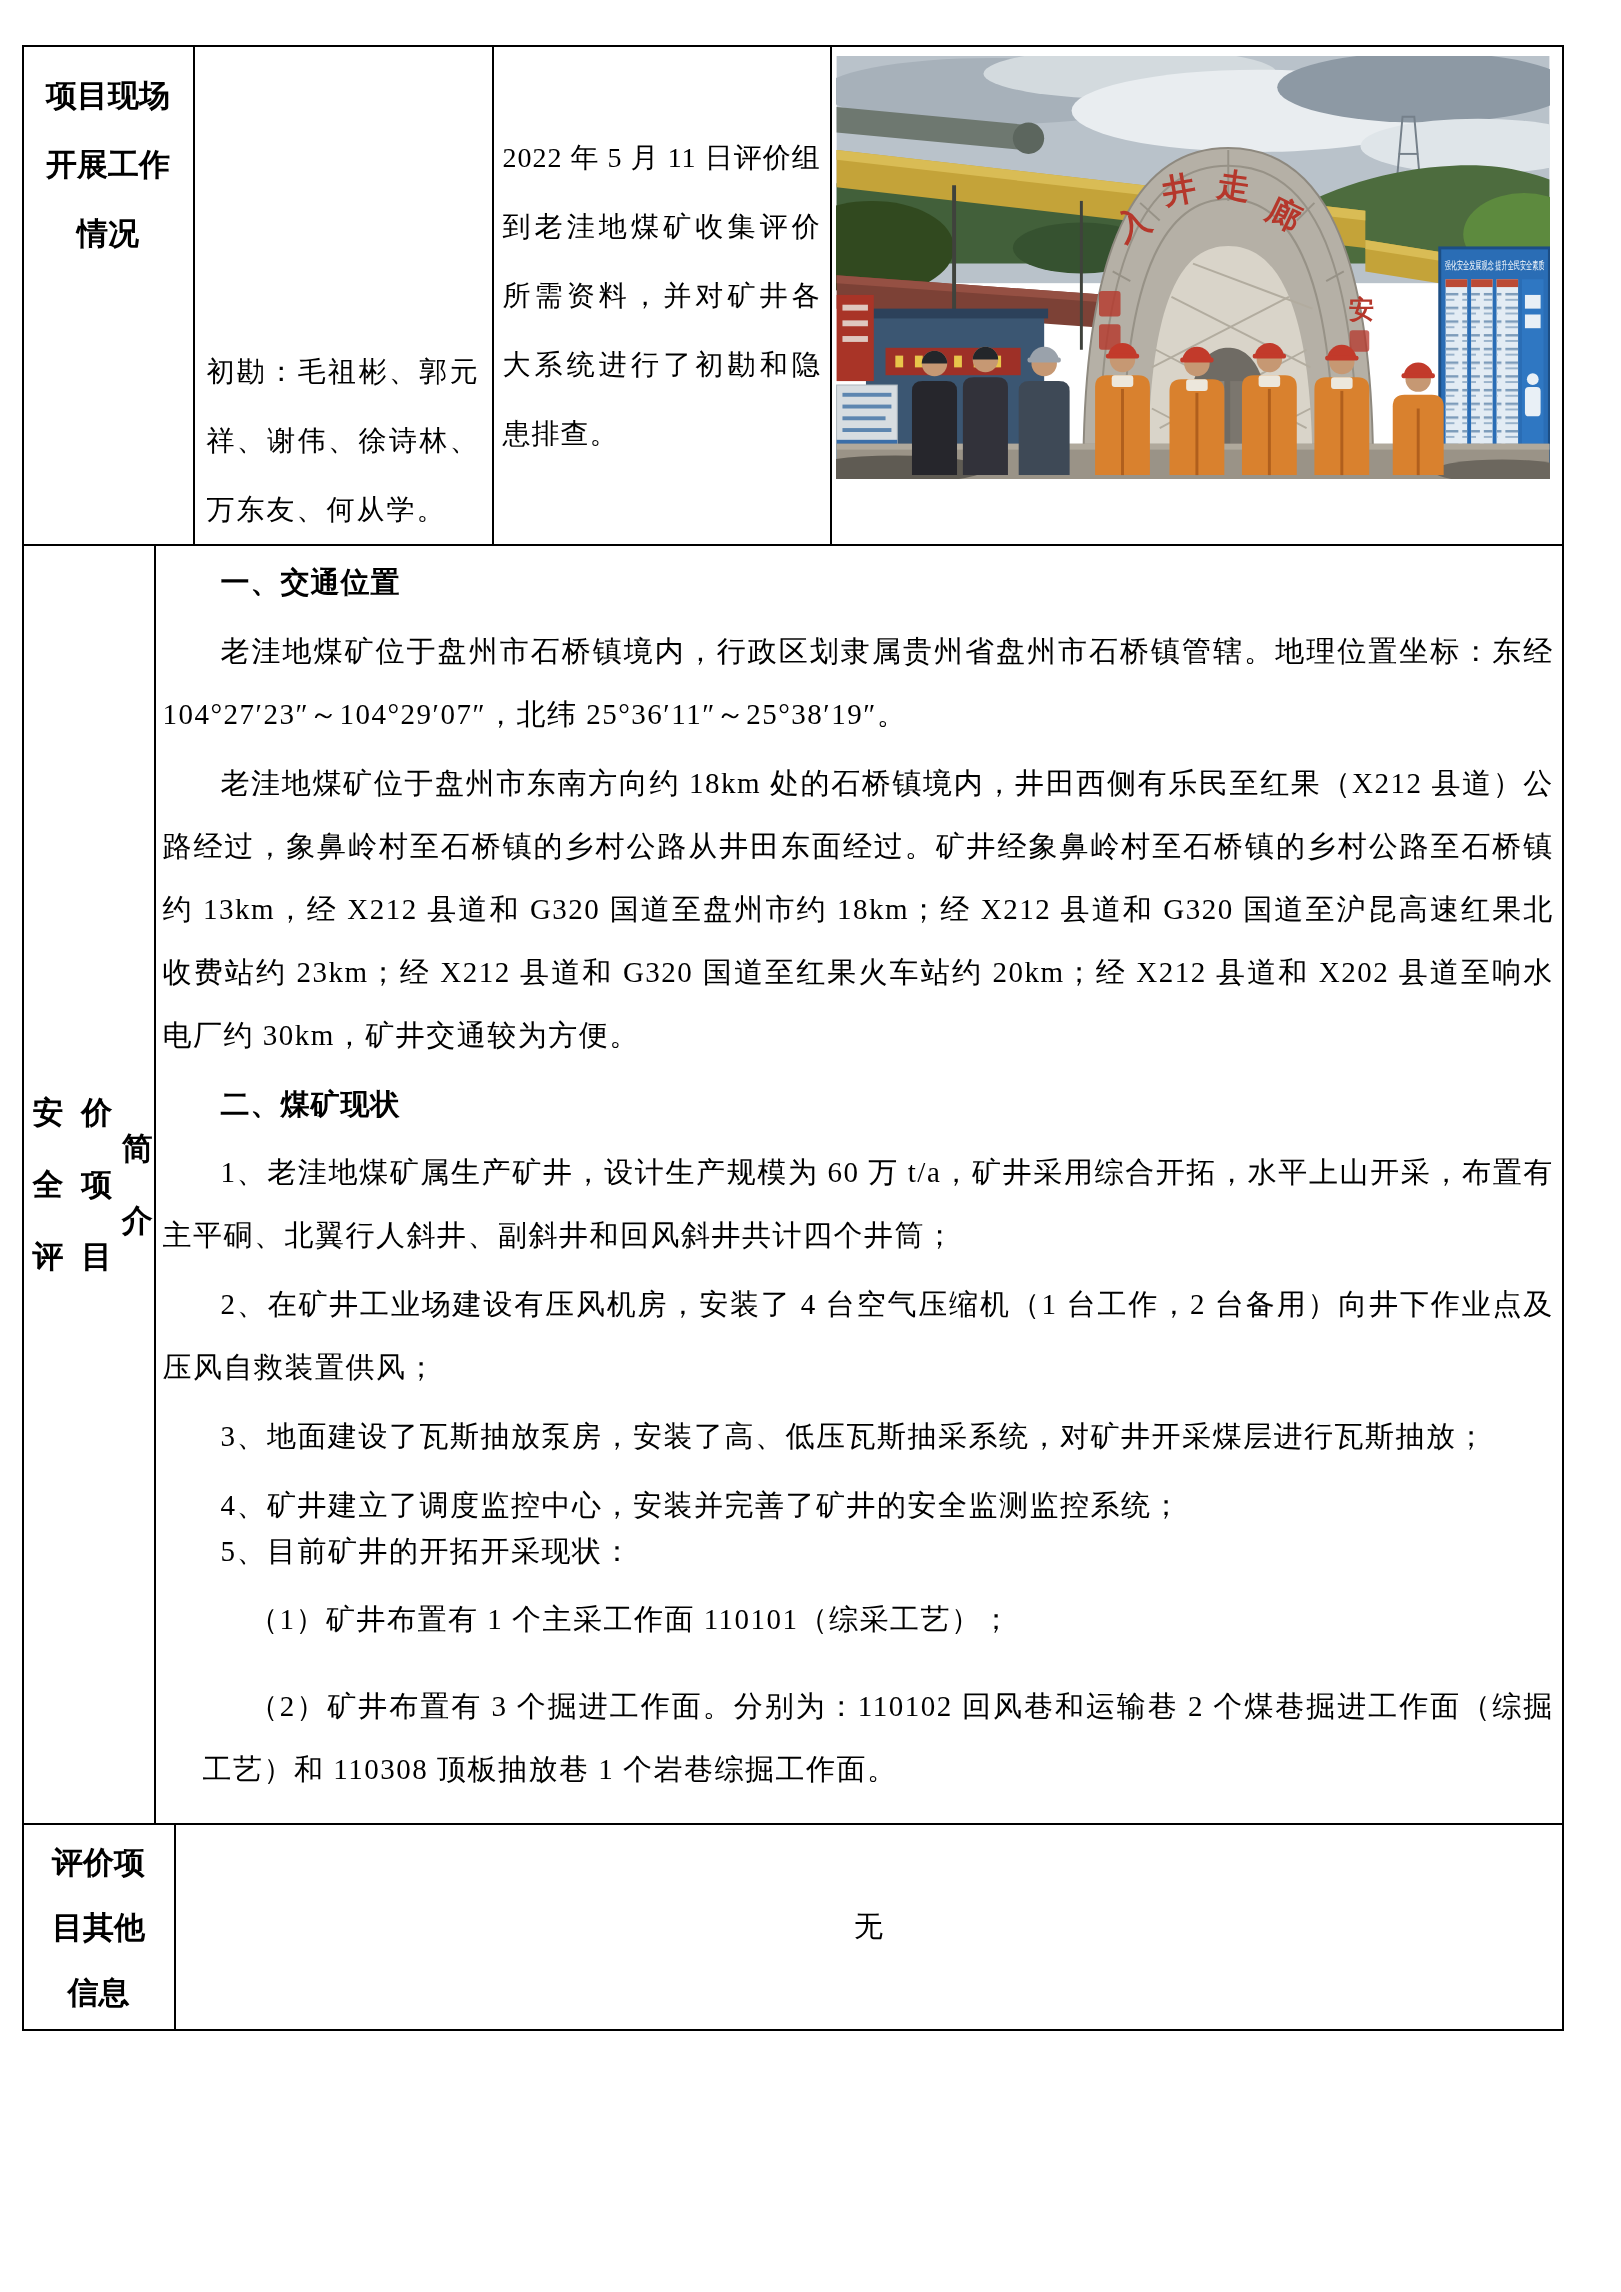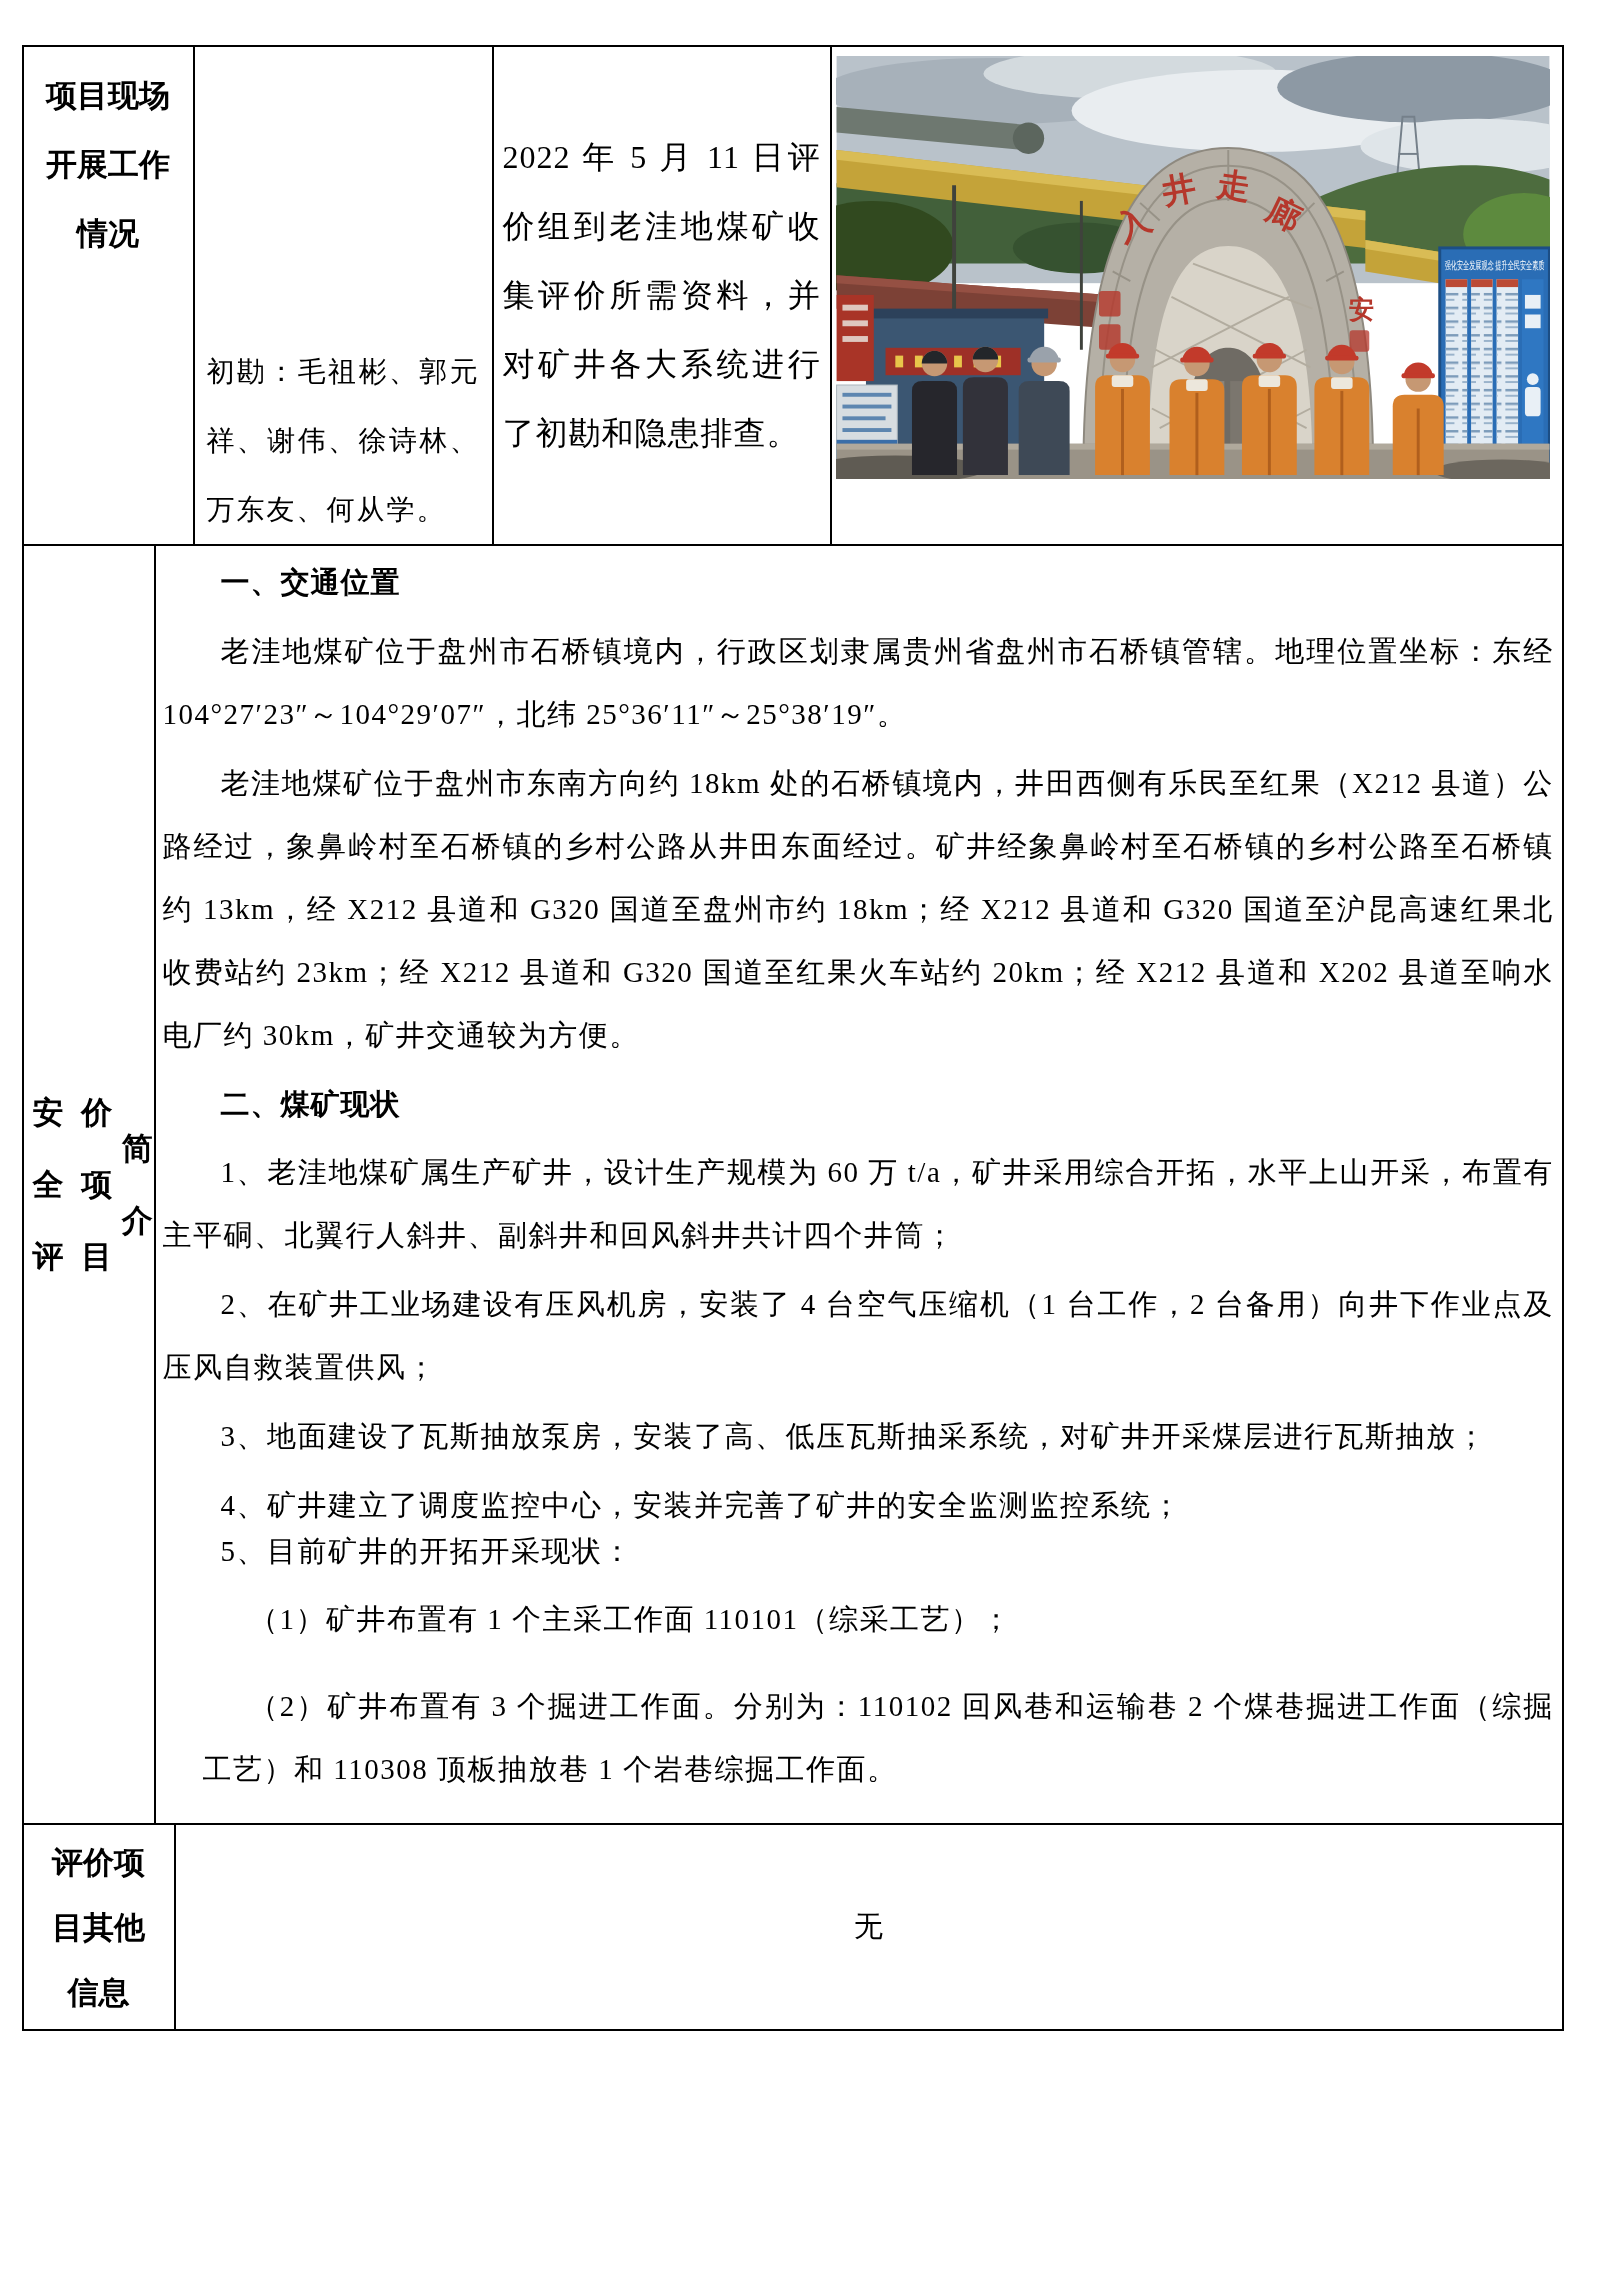--- a/index.html
+++ b/index.html
@@ -15,21 +15,21 @@
   .row1{height:499px;border-bottom:2px solid #000;}
   .row2{height:1279px;border-bottom:2px solid #000;}
   .row3{flex:1;}
   .cell{box-sizing:border-box;min-width:0;}
   .rr{border-right:2px solid #000;}
   
   .r1h{width:171px;padding-top:14px;text-align:center;font-weight:bold;font-size:31px;line-height:69px;}
   .r1c2{width:299px;display:flex;align-items:flex-end;padding:0 11.8px;}
   .r1c2 .txt{font-size:28px;line-height:69px;text-align:justify;letter-spacing:2px;}
   .r1c3{width:338px;display:flex;align-items:center;padding:0 8.8px;}
-  .r1c3 .txt{font-size:32px;line-height:69px;text-align:justify;letter-spacing:1px;}
+  .r1c3 .txt{font-size:28px;line-height:69px;text-align:justify;letter-spacing:1px;}
   .r1c4{flex:1;padding:8.8px 0 0 4.9px;}
   
   .r2h{width:132px;display:flex;flex-direction:row;justify-content:center;align-items:center;
        font-weight:bold;font-size:31px;line-height:72px;text-align:center;}
   .r2c{flex:1;padding:4.9px 7.8px 0 6.9px;font-size:29px;line-height:63px;}
   .r2c p{margin:5.9px 0 0 0;text-align:justify;text-indent:2em;letter-spacing:1.5px;}
   .r2c p:first-child{margin-top:0;}
   .r2c p.heading{font-weight:bold;text-align:left;letter-spacing:1px;}
   .r2c p.compact{margin-top:-17.6px;}
   .r2c p.sub{text-indent:1.6em;margin-left:40px;}

